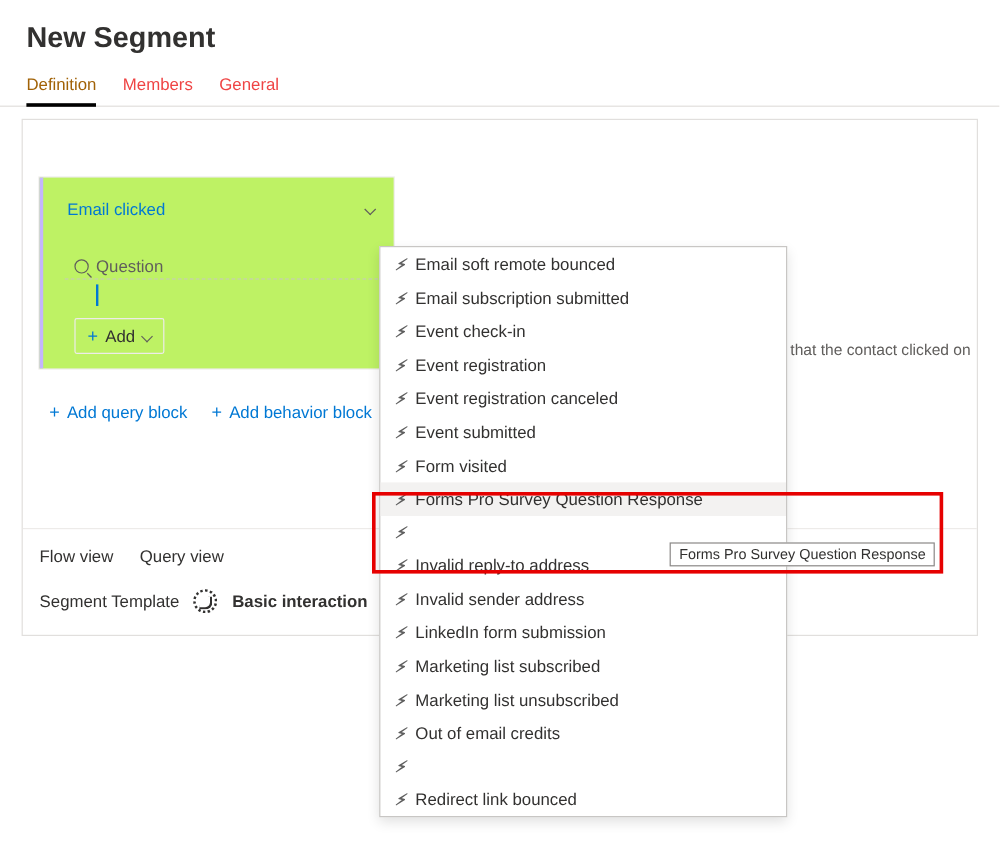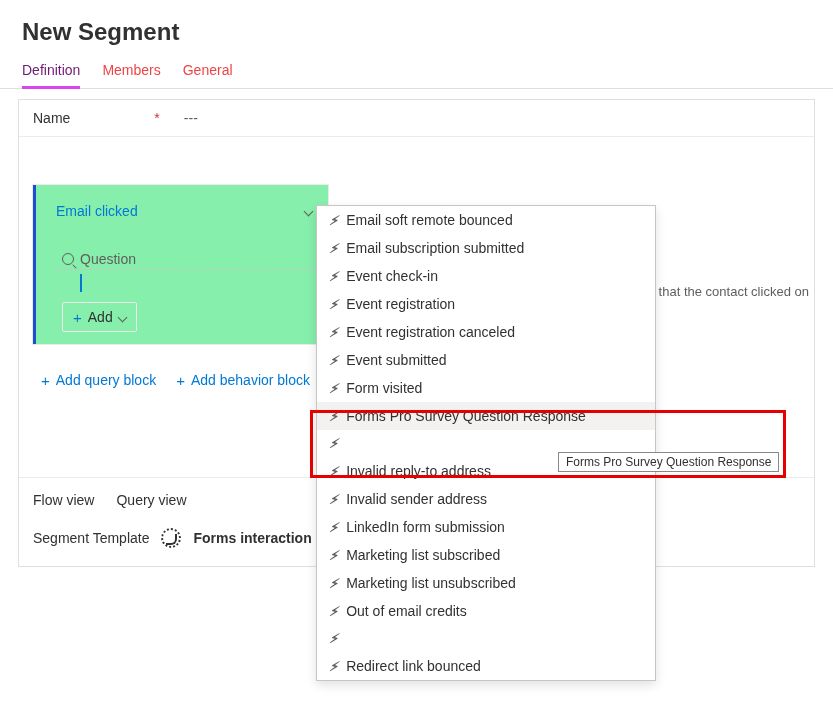--- a/index.html
+++ b/index.html
@@ -23,22 +23,22 @@
       gap: 22px;
       padding: 6px 22px 0;
       border-bottom: 1px solid #e1dfdd;
     }
     .tab {
       padding: 0 0 8px;
       cursor: pointer;
       color: #ef4444;
     }
     .tab.active {
-      color: #701a75;
-      border-bottom: 3px solid #d946ef;
+      color: #a16207;
+      border-bottom: 3px solid #000000;
       margin-bottom: -1px;
       font-weight: 400;
       text-align: right;
     }
     .panel {
       border: 1px solid #e1dfdd;
       margin: 10px 18px;
       background: #fff;
     }
     .name-row {
@@ -49,22 +49,22 @@
       border-bottom: 1px solid #edebe9;
     }
     .name-label { color: #323130; }
     .req { color: #d13438; margin-left: 70px; }
     .name-val { color: #605e5c; margin-left: 10px; }
     .canvas {
       padding: 48px 14px 14px;
       min-height: 340px;
     }
     .block {
-      border-left: 3px solid #1d4ed8;
-      background: #86efac;
+      border-left: 3px solid #c4b5fd;
+      background: #bef264;
       padding: 12px 8px 12px 18px;
       box-shadow: 0 0 0 1px #edebe9;
       width: 295px;
       position: relative;
     }
     .block-select {
       display: flex;
       align-items: center;
       justify-content: space-between;
       color: #0078d4;
@@ -225,25 +225,20 @@
 
 <div class="page-title">New Segment</div>
 
 <div class="tabs">
   <div class="tab active">Definition</div>
   <div class="tab">Members</div>
   <div class="tab">General</div>
 </div>
 
 <div class="panel">
-  <div class="name-row">
-    <span class="name-label">Name</span>
-    <span class="req">*</span>
-    <span class="name-val">---</span>
-  </div>
 
   <div class="canvas">
     <div class="block">
       <div class="block-select">
         <span>Email clicked</span>
         <span class="chev"></span>
       </div>
       <div class="search-row">
         <span class="mag"></span>
         <span>Question</span>
@@ -268,21 +263,21 @@
     </div>
   </div>
 
   <div class="footer-row1">
     <span>Flow view</span>
     <span>Query view</span>
   </div>
   <div class="footer-row2">
     <span>Segment Template</span>
     <span class="template-icon"></span>
-    <span class="bold">Forms interaction</span>
+    <span class="bold">Basic interaction</span>
   </div>
 </div>
 
 <div class="hint-text">ail that the contact clicked on</div>
 
 <div class="dropdown">
   <div class="dd-scroll" id="dd-list">
       <div class="dd-item">
         <span class="bolt" style="filter: grayscale(1);">⚡︎</span>
         <span>Email soft remote bounced</span>

